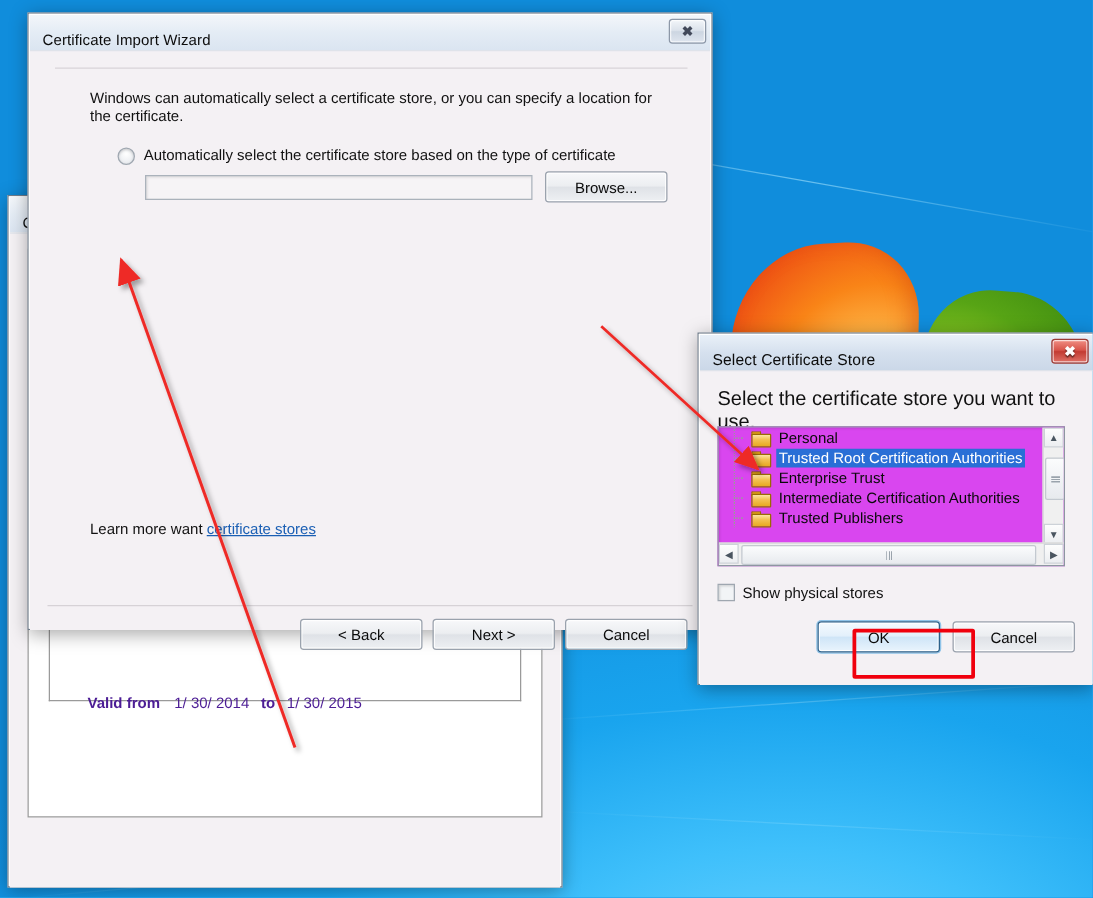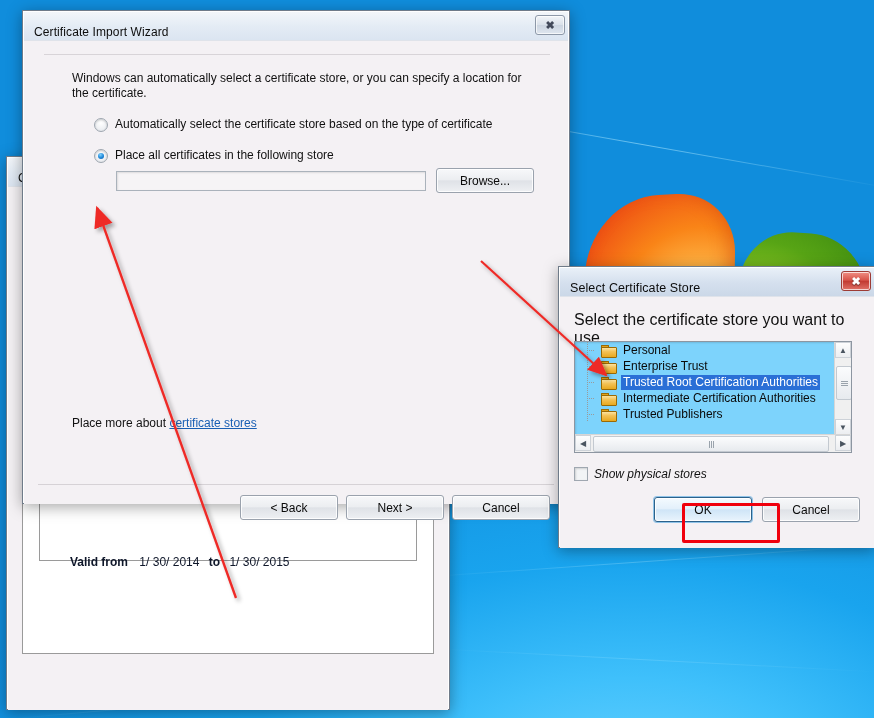--- a/index.html
+++ b/index.html
@@ -202,34 +202,34 @@
   .cert-panel {
     position: absolute; left: 14px; top: 12px; right: 14px; bottom: 56px;
     background: #ffffff; border: 1px solid #9a9a9a;
   }
   .cert-inner {
     position: absolute; left: 16px; right: 16px; top: 10px; bottom: 92px;
     border: 1px solid #9a9a9a; border-top: 0; background:#fff;
   }
   .valid-line {
     position:absolute; left: 62px; top: 368px;
-    font-size: 12px; color:#0f172a;
+    font-size: 12px; color:#4c1d95;
   }
   .valid-line b { font-weight: bold; }
 
   
   #selstore { left: 558px; top: 266px; width: 316px; height: 280px; z-index: 60; }
   #selstore .win-frame { background: linear-gradient(180deg,#dce6f2 0%,#ccd9e9 100%); }
   #selstore .titlebar { background: linear-gradient(180deg,#e9f0f8 0%,#d5e0ee 52%,#cbd8e8 100%); }
   #selstore .title { font-size: 12.5px; }
   #selstore .win-body { height: 251px; position:relative; background:#f4f1f4;}
   .sel-prompt { position:absolute; left: 14px; top: 14px; font-size: 16px; color:#111; }
   .listbox {
     position: absolute; left: 14px; top: 44px; width: 276px; height: 110px;
-    background: #7dd3fc;
+    background: #d946ef;
     border: 1px solid #8d96a1;
     box-shadow: inset 1px 1px 2px rgba(0,0,0,.12);
     overflow: hidden;
   }
   .list-scroll { position:absolute; left:0; top:0; right: 16px; bottom: 17px; overflow:hidden;}
   .tree-item {
     display: flex; align-items: center;
     height: 16px; padding-left: 12px;
     font-size: 12px; color:#0a0a0a; white-space: nowrap;
   }
@@ -299,21 +299,21 @@
     position:absolute; left:18px; right:22px; top:1px; height:14px;
     background: linear-gradient(180deg,#fbfcfd,#e7eaee);
     border:1px solid #c3c9d0; border-radius:2px;
     display:flex;align-items:center;justify-content:center;
   }
   .hscroll .thumb .grip{
     width:5px;height:7px;
     background: repeating-linear-gradient(90deg,#9aa3ac 0 1px, transparent 1px 2px);
   }
 
-  .chk-row { position:absolute; left: 14px; top: 170px; display:flex; align-items:center;font-style:italic;}
+  .chk-row { position:absolute; left: 14px; top: 170px; display:flex; align-items:center;}
   .checkbox {
     width: 12px; height: 12px; margin-right: 6px;
     border: 1px solid #9fa7b0; background: #f2f4f6;
     box-shadow: inset 1px 1px 2px rgba(0,0,0,.15);
   }
   .chk-label { font-size: 12px; color:#111; }
   .sel-btns { position:absolute; right: 14px; top: 200px; display:flex; gap: 10px; }
   .sel-btns .btn { min-width: 76px; }
   .redbox {
     position: absolute;
@@ -379,33 +379,29 @@
     <div class="win-body">
       <div class="hr"></div>
       <div class="wiz-content">
         <div class="para">Windows can automatically select a certificate store, or you can specify a location for the certificate.</div>
 
         <div class="radio-row">
           <div class="radio"></div>
           <div class="radio-label">Automatically select the certificate store based on the type of certificate</div>
         </div>
 
-        <div class="radio-row">
-          <div class="radio checked"></div>
-          <div class="radio-label">Place all certificates in the following store</div>
-        </div>
 
         <div class="field-row">
           <input class="textinput" type="text" value="" style="">
           <div class="btn" style="margin-left:10px; min-width:76px">Browse...</div>
         </div>
       </div>
 
       <div class="learn">
-        <span>Place more about </span><span class="link">certificate stores</span>
+        <span>Learn more want </span><span class="link">certificate stores</span>
       </div>
 
       <div class="wiz-sep"></div>
       <div class="wiz-btns">
         <div class="btn">&lt; Back</div>
         <div class="btn">Next &gt;</div>
         <div class="btn">Cancel</div>
       </div>
     </div>
   </div>
@@ -422,29 +418,29 @@
     <div class="win-body">
       <div class="sel-prompt">Select the certificate store you want to use.</div>
 
       <div class="listbox">
         <div class="list-scroll" id="store-list">
             <div class="tree-item">
               <span class="dots"></span>
               <span class="folder"></span>
               <span class="txt">Personal</span>
             </div>
+            <div class="tree-item selected">
+              <span class="dots"></span>
+              <span class="folder"></span>
+              <span class="txt">Trusted Root Certification Authorities</span>
+            </div>
             <div class="tree-item">
               <span class="dots"></span>
               <span class="folder"></span>
               <span class="txt">Enterprise Trust</span>
-            </div>
-            <div class="tree-item selected">
-              <span class="dots"></span>
-              <span class="folder"></span>
-              <span class="txt">Trusted Root Certification Authorities</span>
             </div>
             <div class="tree-item">
               <span class="dots"></span>
               <span class="folder"></span>
               <span class="txt">Intermediate Certification Authorities</span>
             </div>
             <div class="tree-item">
               <span class="dots"></span>
               <span class="folder"></span>
               <span class="txt">Trusted Publishers</span>

